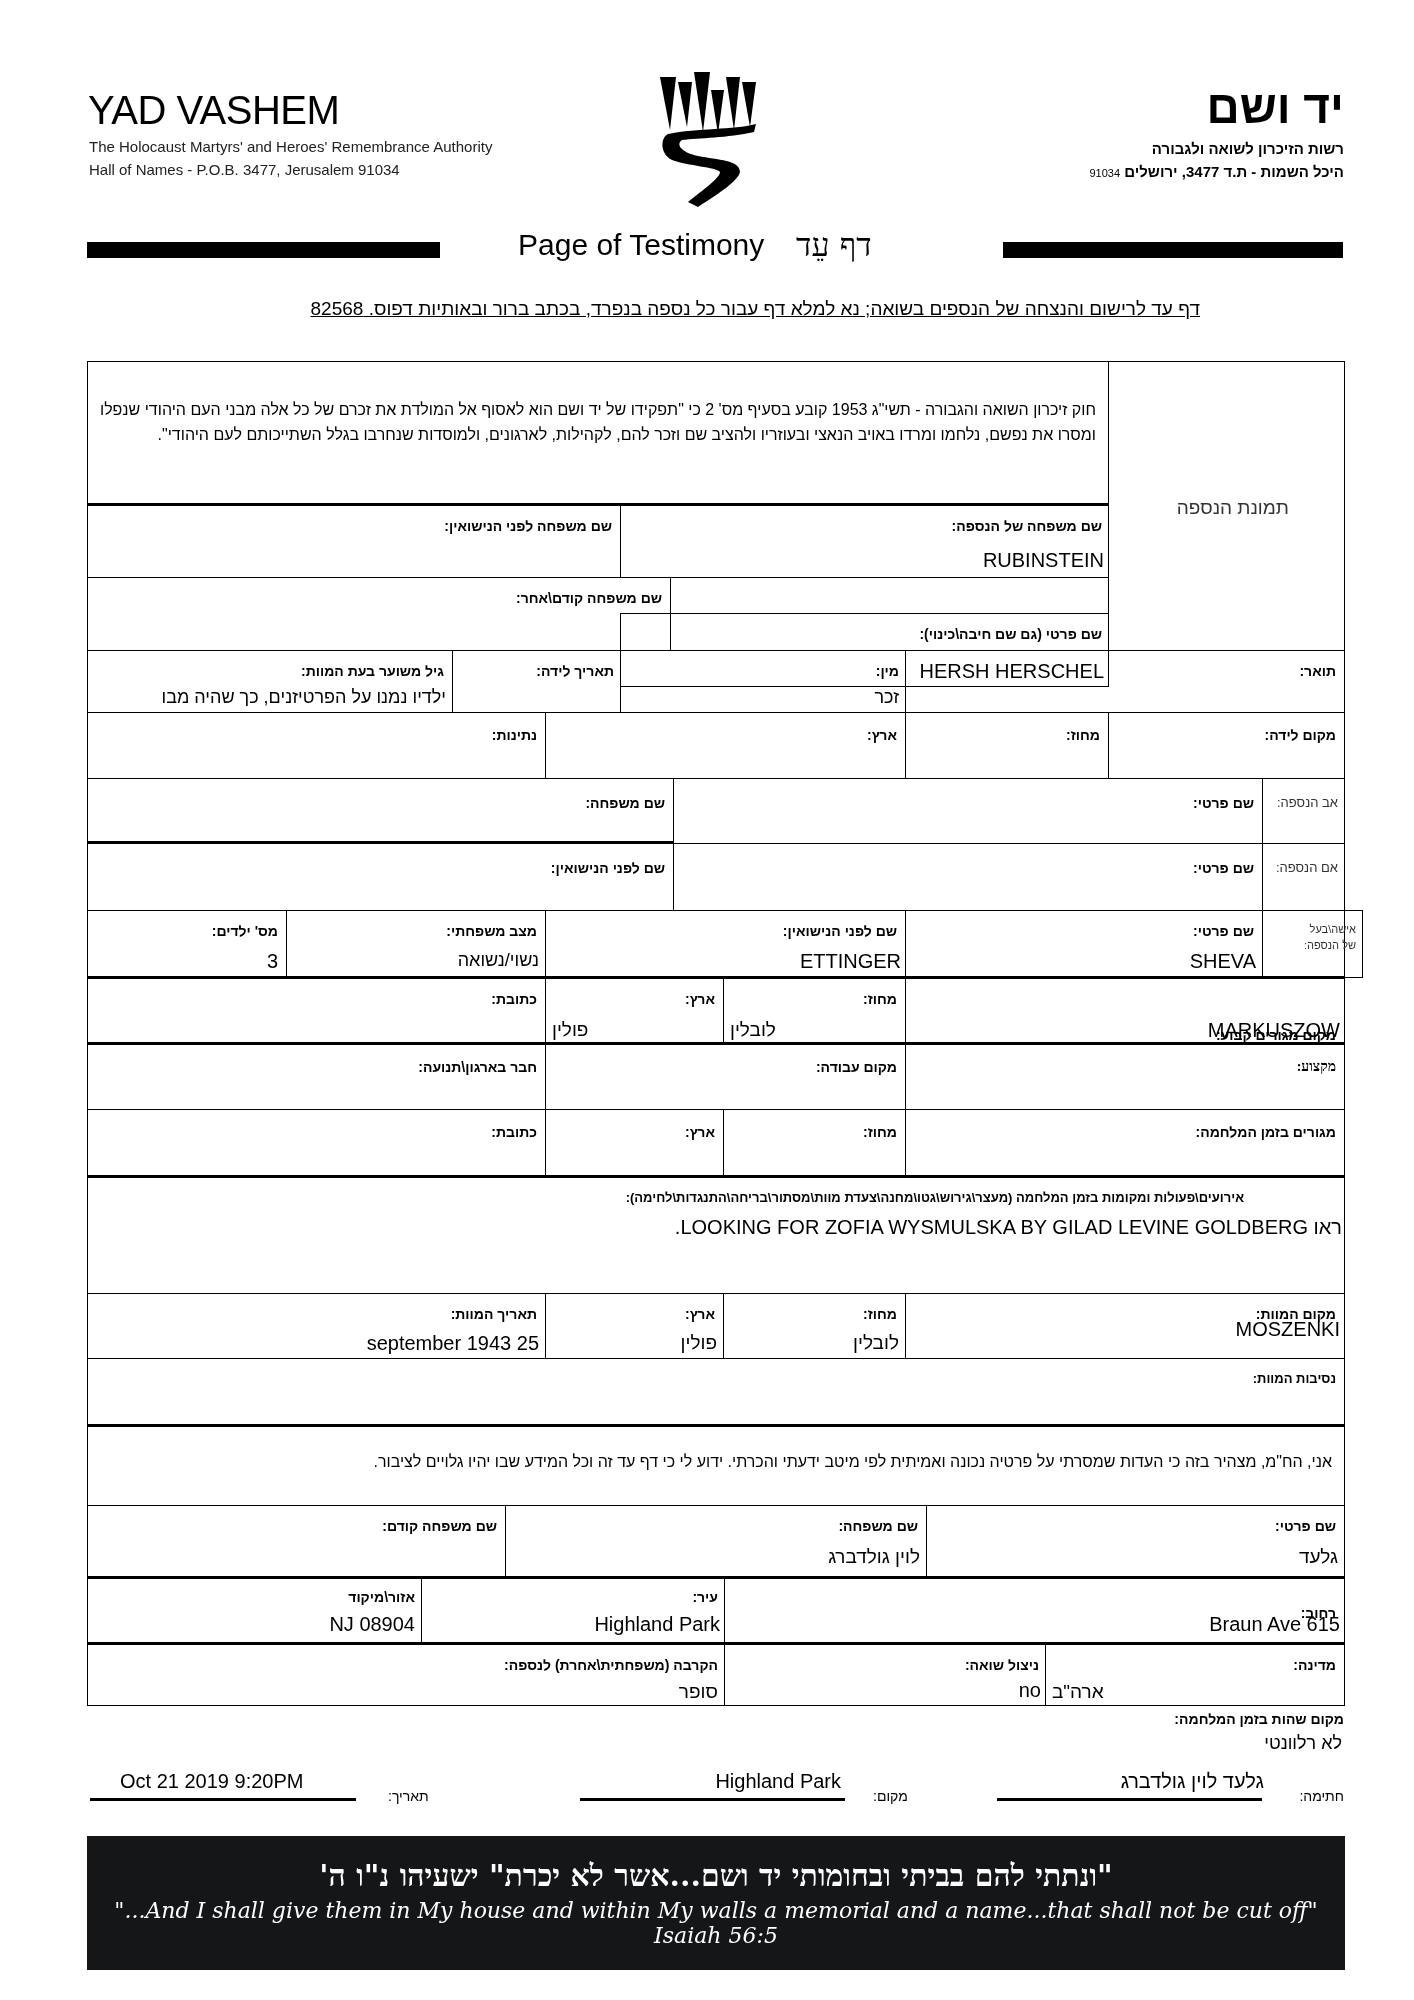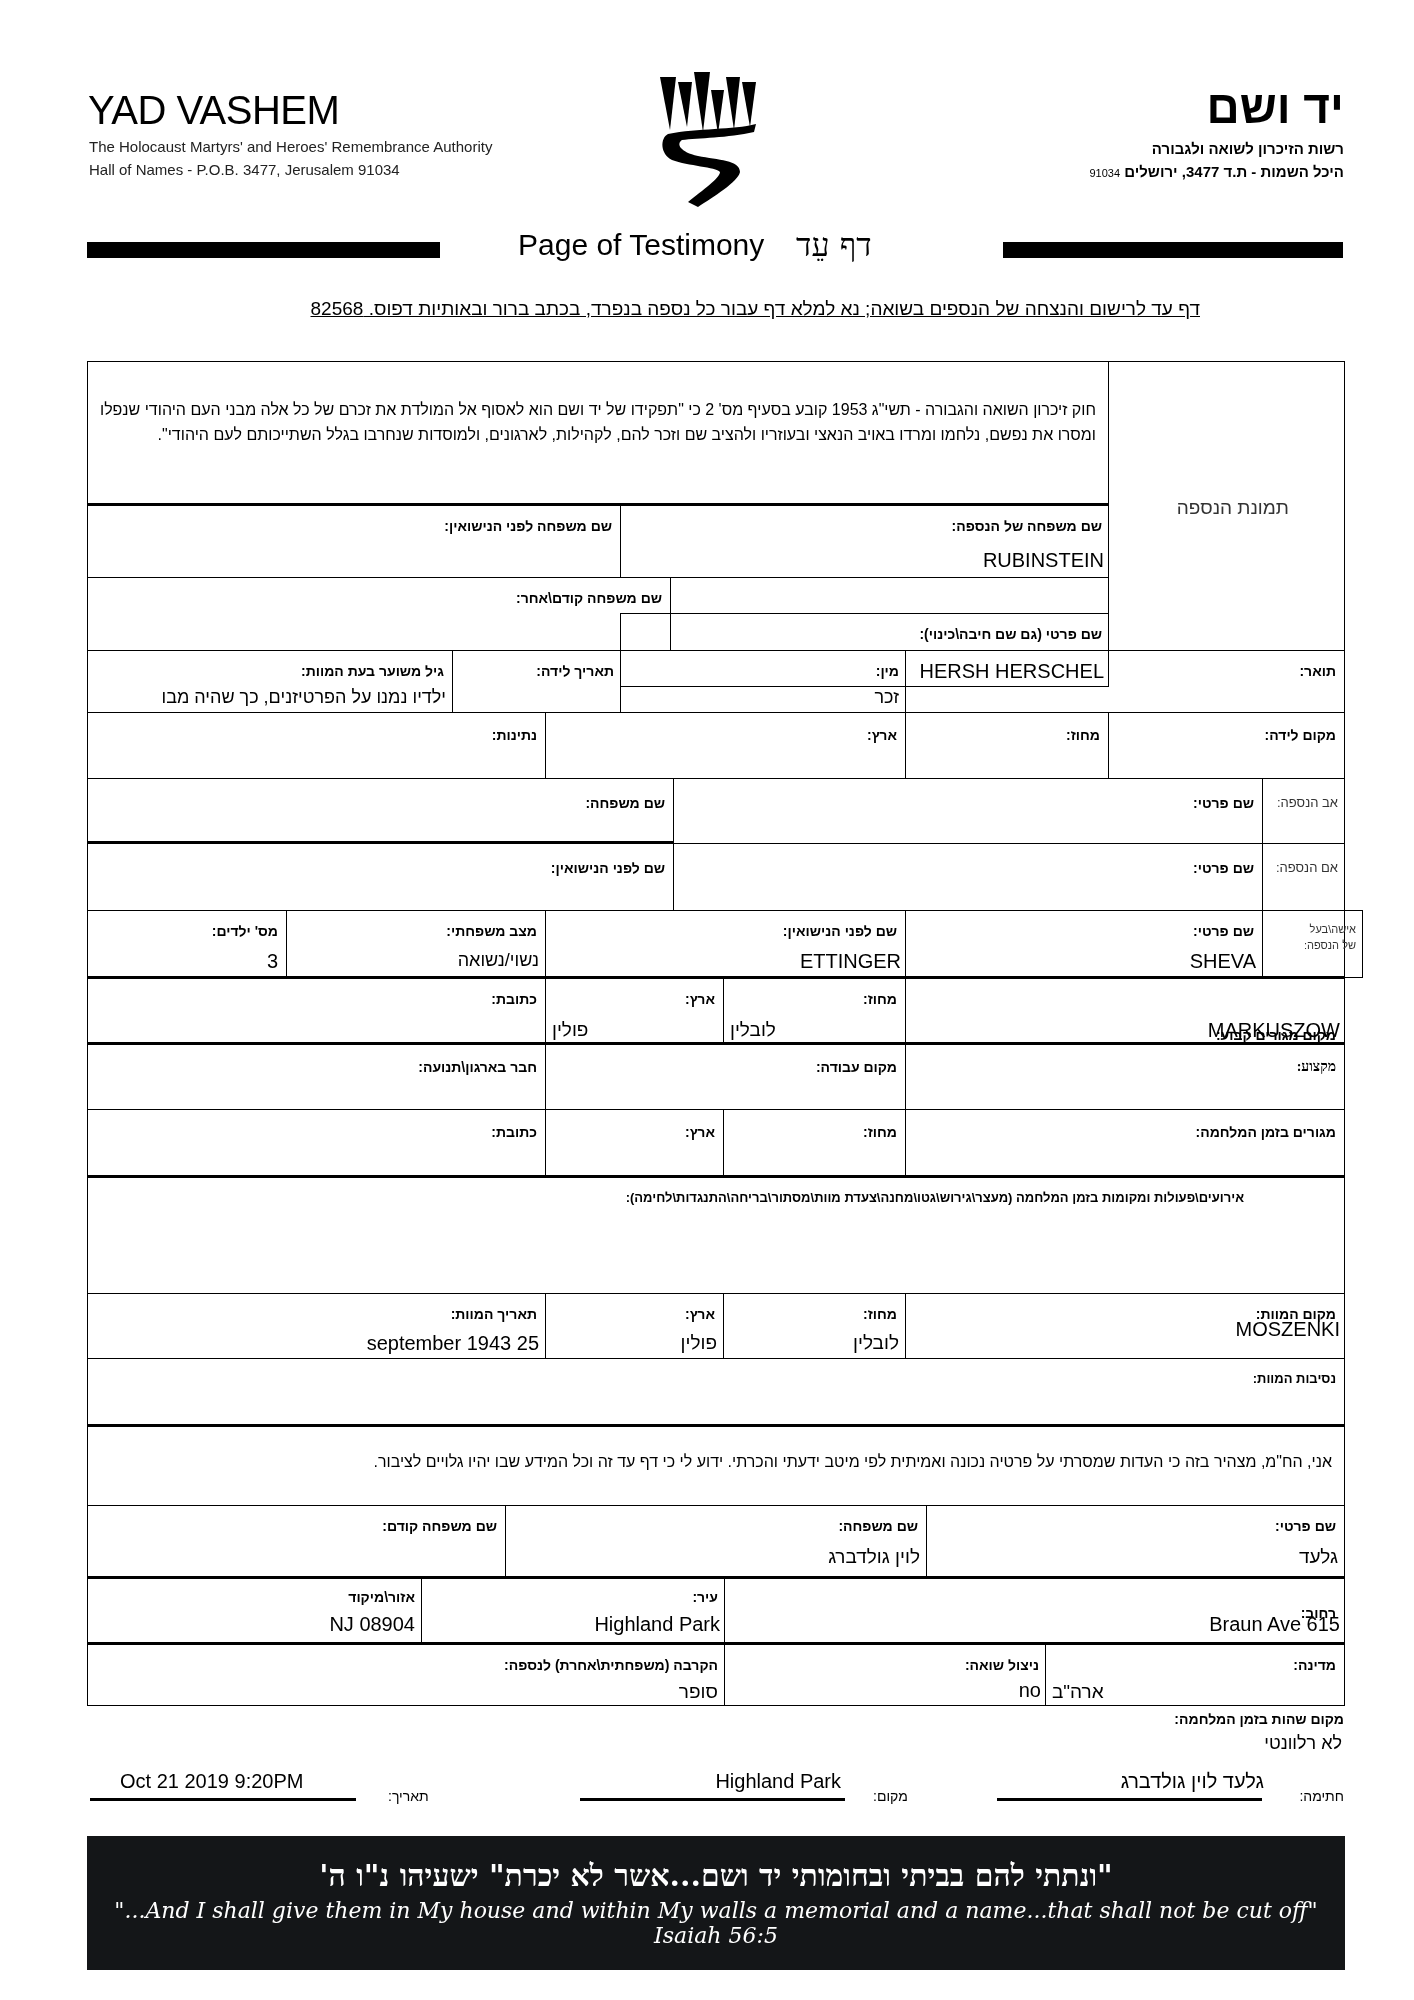--- a/index.html
+++ b/index.html
@@ -193,20 +193,21 @@
 </div>
 <div class="cell" style="left:545px; top:1109px; width:179px; height:68px;">
   <div class="lbl" style="right:8px; top:14px;">ארץ:</div>
 </div>
 <div class="cell" style="left:87px; top:1109px; width:459px; height:68px;">
   <div class="lbl" style="right:8px; top:14px;">כתובת:</div>
 </div>
 
 <div class="cell thick-t" style="left:87px; top:1175px; width:1258px; height:119px;">
   <div class="lbl" style="right:100px; top:12px; font-size:13px;">אירועים\פעולות ומקומות בזמן המלחמה (מעצר\גירוש\גטו\מחנה\צעדת מוות\מסתור\בריחה\התנגדות\לחימה):</div>
+  <div class="val rtl" style="right:2px; top:38px;">ראו LOOKING FOR ZOFIA WYSMULSKA BY GILAD LEVINE GOLDBERG.</div>
 </div>
 
 <div class="cell" style="left:905px; top:1293px; width:440px; height:66px;">
   <div class="lbl" style="right:8px; top:12px;">מקום המוות:</div>
   <div class="val" style="right:4px; top:24px;">MOSZENKI</div>
 </div>
 <div class="cell" style="left:723px; top:1293px; width:183px; height:66px;">
   <div class="lbl" style="right:8px; top:12px;">מחוז:</div>
   <div class="val rtl" style="right:6px; top:38px; font-size:19px;">לובלין</div>
 </div>

